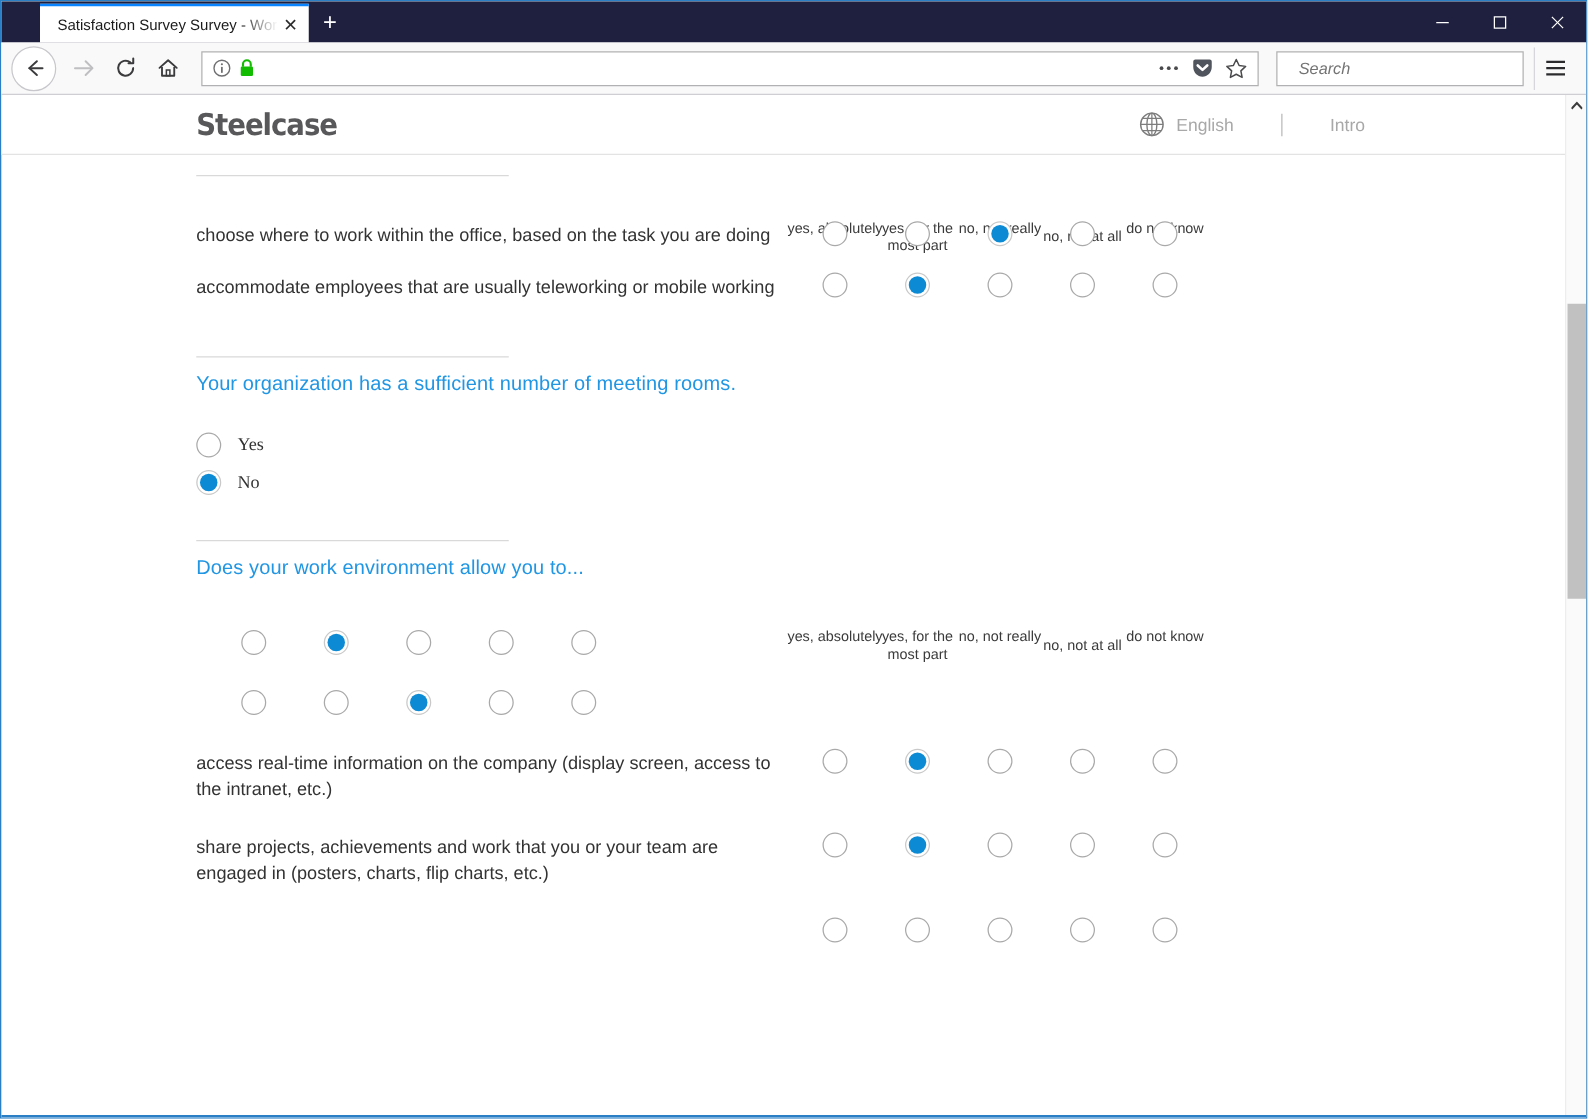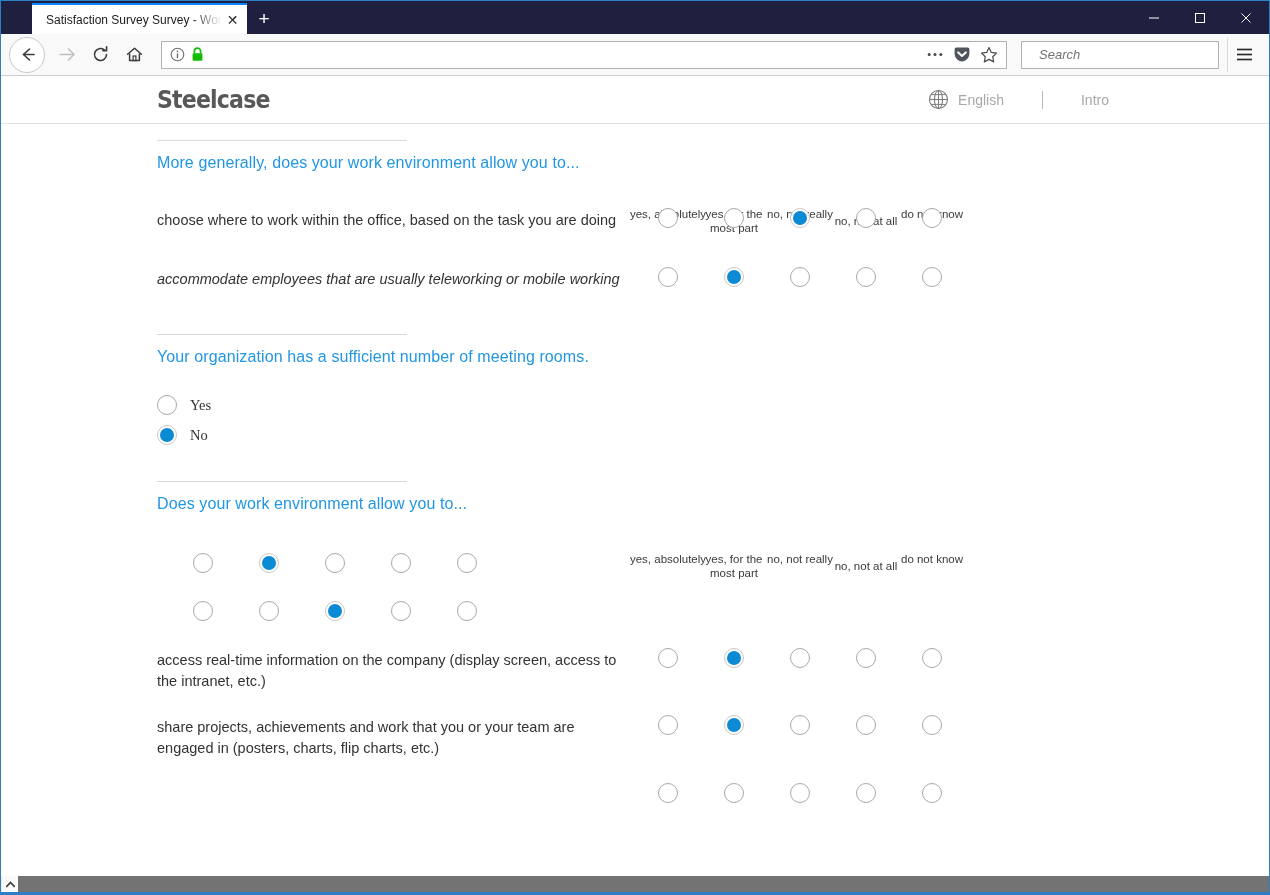--- a/index.html
+++ b/index.html
@@ -128,22 +128,21 @@
     margin-left: 8px;
     border-left: 1px solid #d7d7db;
     flex: 0 0 auto;
   }
 
   
   .viewport {
     position: relative;
     height: calc(895px - 33px - 43px - 2px);
     display: flex;
-    background: #737373;
-    flex-direction: column;
+    background: #a16207;
   }
   .pagearea {
     flex: 1;
     position: relative;
     overflow: hidden;
     background: #ffffff;
   }
 
   
   .siteheader {
@@ -430,21 +429,20 @@
           </div>
           <div class="headsep"></div>
           <div class="introlink">Intro</div>
         </div>
       </div>
 
       <div class="survey">
 
         <div>
           <div class="divider"></div>
-          <div class="section-title">More generally, does your work environment allow you to...</div>
 
           <div class="matrix" style="margin-top:36px;">
             <div class="colheaders">
               <div class="colhdr" style="left:511px;">yes, absolutely</div>
               <div class="colhdr" style="left:577px;">yes, for the most part</div>
               <div class="colhdr" style="left:643px;">no, not really</div>
               <div class="colhdr" style="left:709px; top:7px;">no, not at all</div>
               <div class="colhdr" style="left:775px;">do not know</div>
             </div>
 
@@ -453,21 +451,21 @@
               <div class="mlabel">choose where to work within the office, based on the task you are doing</div>
               <div class="mradios">
                 <span class="radio" style="left:46px;"></span>
                 <span class="radio" style="left:112px;"></span>
                 <span class="radio checked" style="left:178px;"></span>
                 <span class="radio" style="left:244px;"></span>
                 <span class="radio" style="left:310px;"></span>
               </div>
             </div>
 
-            <div class="mrow" style="margin-top:35px;font-style:italic;">
+            <div class="mrow" style="margin-top:17px;">
               <div class="mlabel">accommodate employees that are usually teleworking or mobile working</div>
               <div class="mradios">
                 <span class="radio" style="left:46px;"></span>
                 <span class="radio checked" style="left:112px;"></span>
                 <span class="radio" style="left:178px;"></span>
                 <span class="radio" style="left:244px;"></span>
                 <span class="radio" style="left:310px;"></span>
               </div>
             </div>
           </div>

